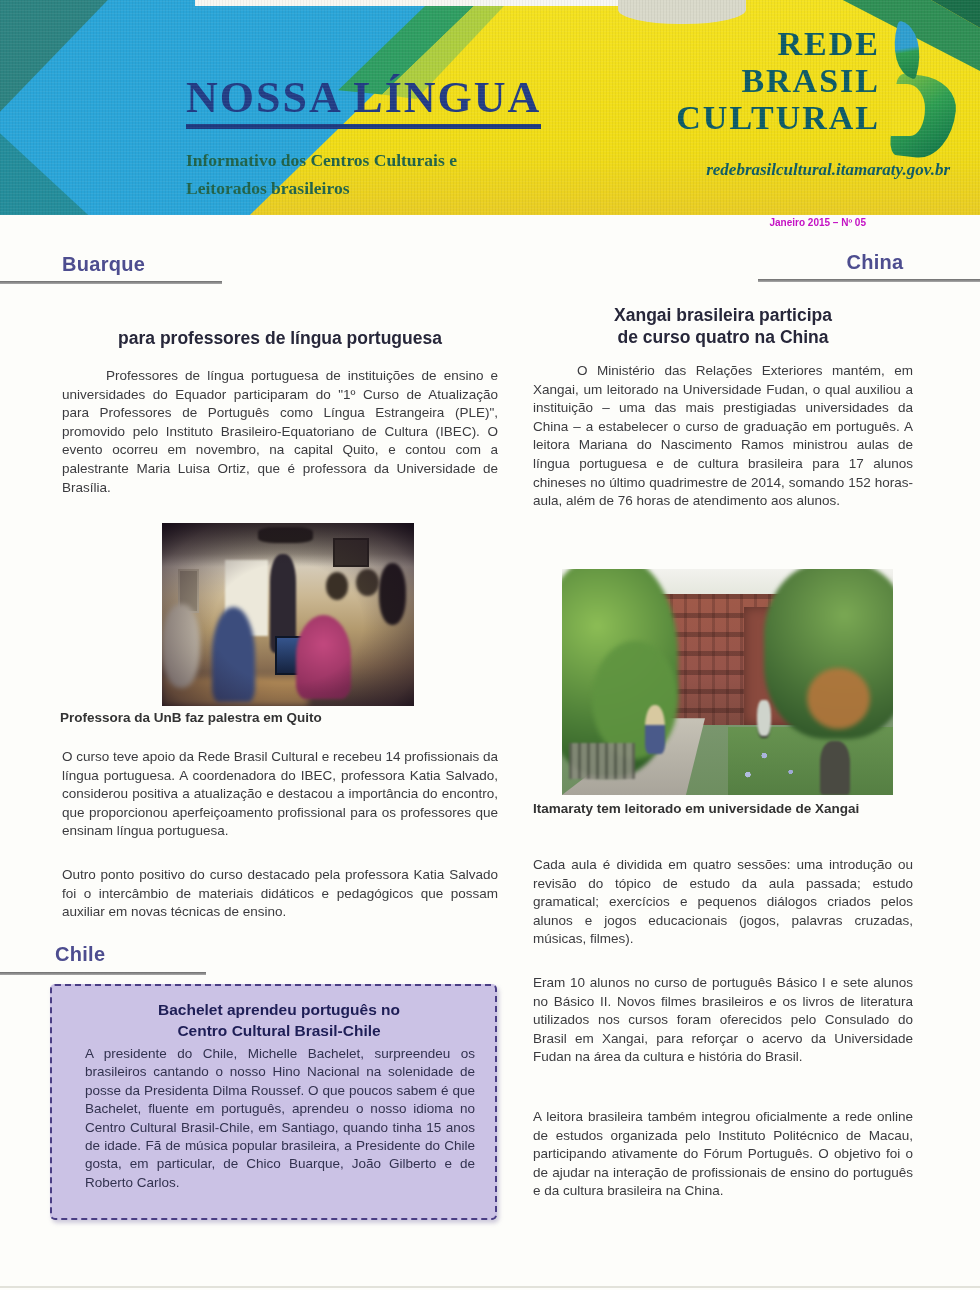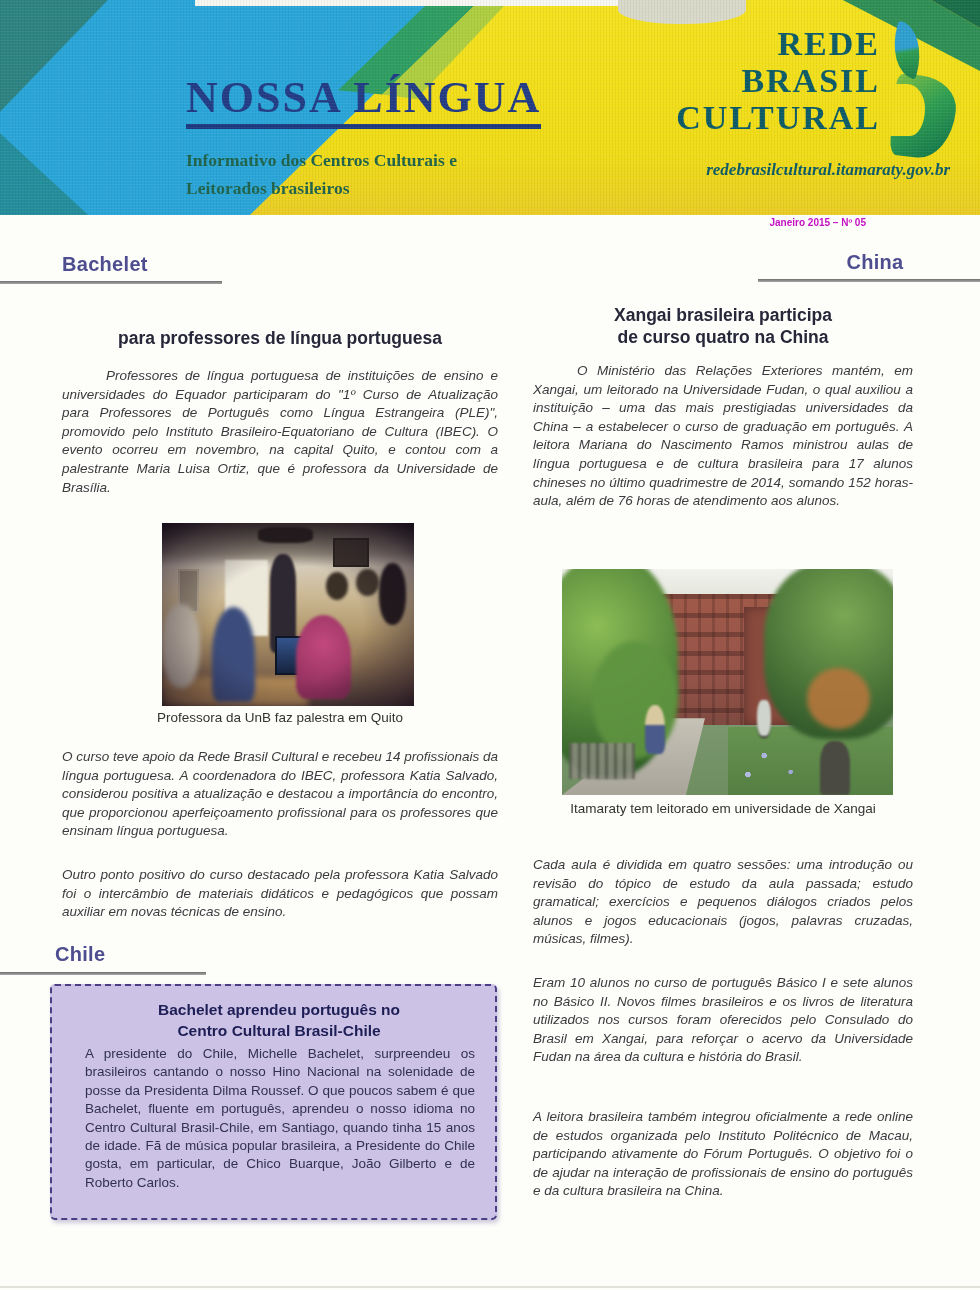--- a/index.html
+++ b/index.html
@@ -50,23 +50,23 @@
     border-radius:18% 95% 85% 20% / 22% 60% 95% 30%;
     background:linear-gradient(140deg, #7fc043 0%, #2e9e52 45%, #0d6e48 100%); }
   .swoosh-notch { position:absolute; right:30px; top:64px; width:34px; height:52px; background:#f2df1b;
     border-radius:0 90% 75% 0 / 0 80% 90% 0; }
 
   
   .issue { position:absolute; right:114px; top:217px; font-size:10px; font-weight:bold; color:#c411c4; }
   .sec-head { position:absolute; font-size:20px; font-weight:bold; color:#4d4d8f; letter-spacing:.3px; }
   .sec-line { position:absolute; height:3px; background:linear-gradient(180deg,#6e6e6e,#a9a9a9); }
   .art-title { position:absolute; text-align:center; font-size:17.5px; font-weight:bold; color:#27273a; line-height:22px; }
-  .para { position:absolute; font-size:13.5px; line-height:18.6px; color:#3b3b3f; text-align:justify;font-style:italic; }
+  .para { position:absolute; font-size:13.5px; line-height:18.6px; color:#3b3b3f; text-align:justify; }
   .para.indent { text-indent:44px; }
-  .caption { position:absolute; text-align:center; font-size:13.5px; font-weight:normal; color:#333; }
+  .caption { position:absolute; font-size:13.5px; font-weight:bold; color:#333; }
 
   
   .chile-box { position:absolute; left:50px; top:984px; width:447px; height:236px;
     background:#cbc2e5; border:2px dashed #4a3e85; border-radius:5px;
     box-shadow:2px 3px 4px rgba(120,110,160,.35);padding-left:11px; }
   .chile-box .box-title { text-align:center; font-size:15.5px; font-weight:bold; color:#1e1e56; line-height:21px; }
   .chile-box .box-title.first { margin-top:13px; }
   .chile-box .box-body { margin:4px 20px 0 22px; font-size:13.5px; line-height:18.4px; color:#32324f; text-align:justify; }
 
   
@@ -145,21 +145,21 @@
       <div class="swoosh-leaf"></div>
     </div>
     <div class="logo-line rede">REDE</div>
     <div class="logo-line brasil">BRASIL</div>
     <div class="logo-line cultural">CULTURAL</div>
     <div class="logo-url">redebrasilcultural.itamaraty.gov.br</div>
   </header>
 
   <div class="issue">Janeiro 2015 – Nº 05</div>
 
-  <div class="sec-head" style="left:62px; top:253px;">Bachelet</div>
+  <div class="sec-head" style="left:62px; top:253px;">Buarque</div>
   <div class="sec-line" style="left:0; top:281px; width:222px;"></div>
 
   <div class="art-title" style="left:60px; top:327px; width:440px;">para professores de língua portuguesa</div>
 
   <div class="para indent" style="left:62px; top:367px; width:436px;">Professores de língua portuguesa de instituições de ensino e universidades do Equador participaram do "1º Curso de Atualização para Professores de Português como Língua Estrangeira (PLE)", promovido pelo Instituto Brasileiro-Equatoriano de Cultura (IBEC). O evento ocorreu em novembro, na capital Quito, e contou com a palestrante Maria Luisa Ortiz, que é professora da Universidade de Brasília.</div>
 
   <div class="photo1">
     <div class="pdet ph1-wall"></div>
     <div class="pdet ph1-ceiling"></div>
     <div class="pdet ph1-fixture1"></div>

